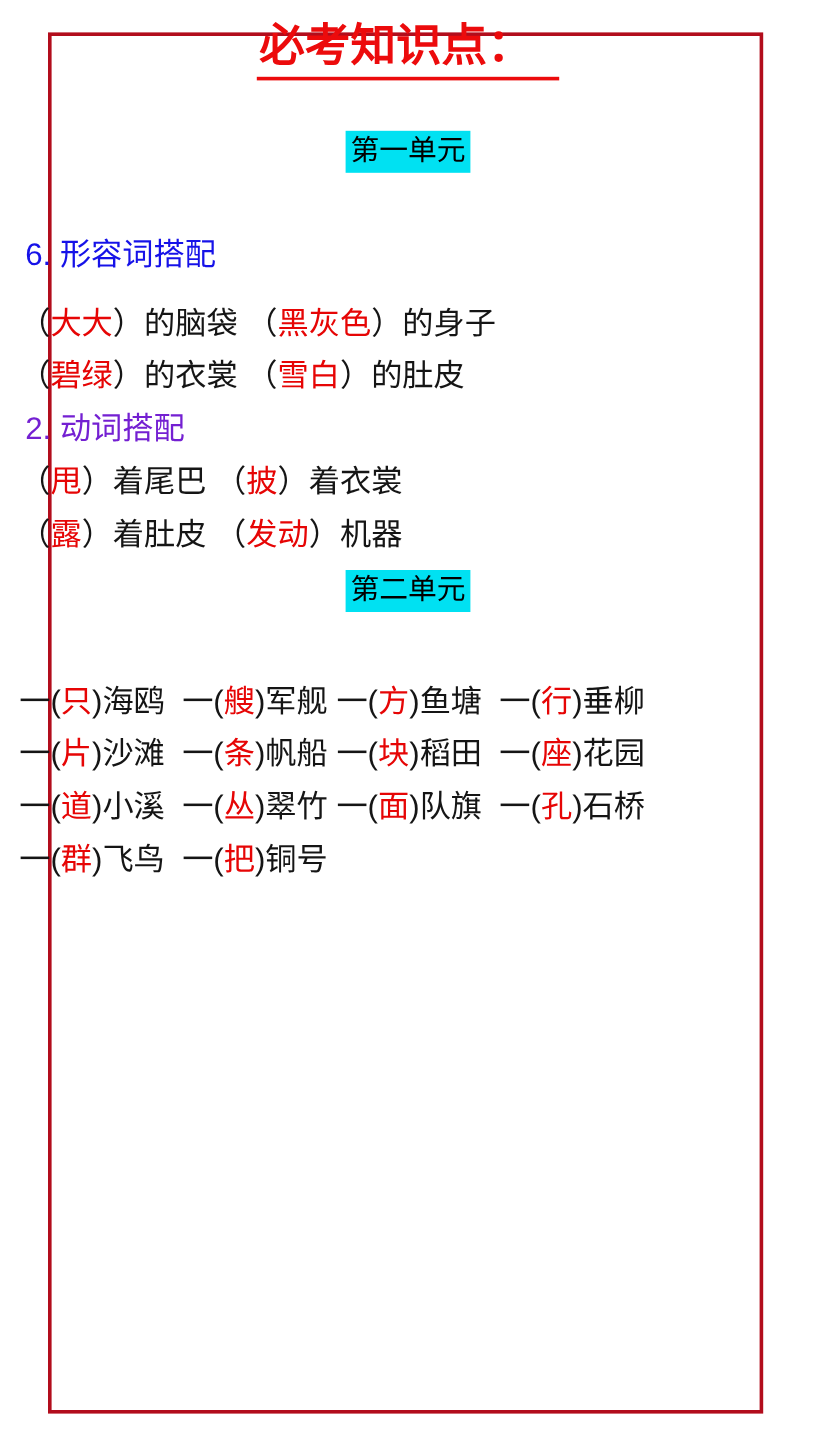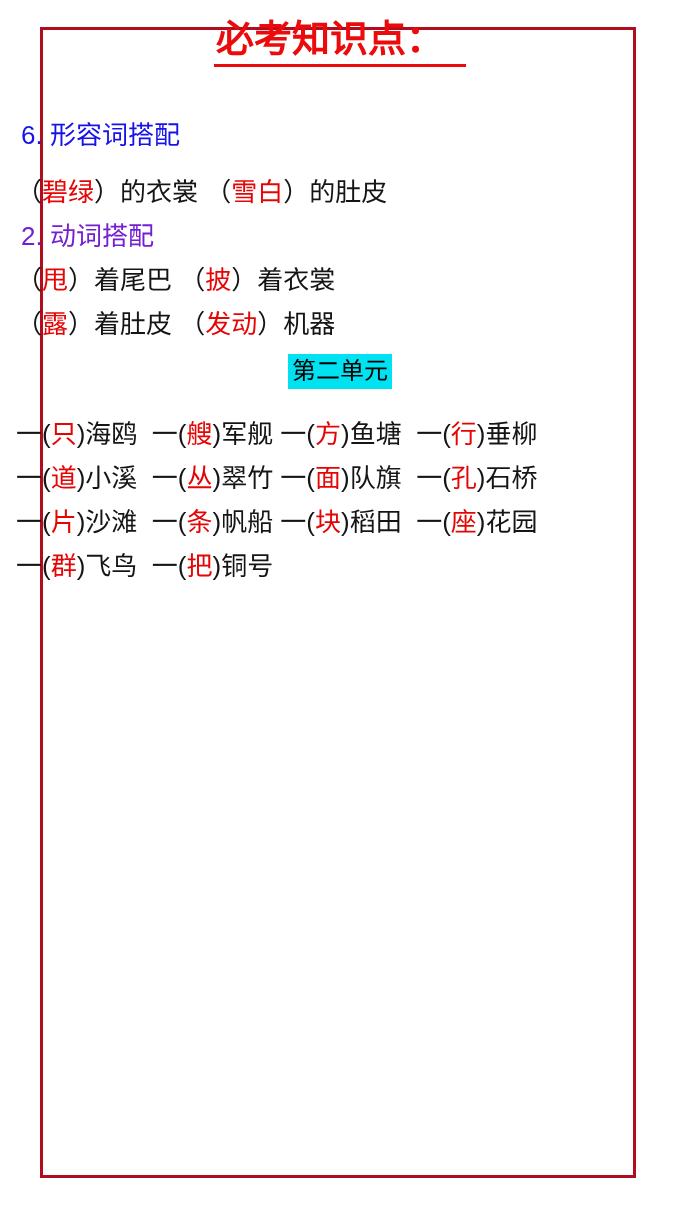--- a/index.html
+++ b/index.html
@@ -45,45 +45,47 @@
   .group-label{padding-left:5px;}
   .label-blue{color:var(--label-blue,#1612e8);}
   .label-purple{color:var(--label-purple,#7420d2);}
   .seg-k{color:var(--text,#151515);}
   .seg-r{color:var(--word-red,#e60505);}
   
   .section-0 .unit-heading-wrap{margin-top:42px;}
   .section-0 .blocks{margin-top:46px;}
   .section-0 .blocks > :nth-child(2){margin-top:13px;}
   .section-1 .unit-heading-wrap{margin-top:8px;}
-  .section-1 .blocks{margin-top:23px;}
+  .section-1 .blocks{margin-top:52px;}
   .section-2 .unit-heading-wrap{margin-top:28px;}
 </style>
 </head>
 <body>
 
 <div class="frame"></div>
 
 <div class="content">
   <div class="sub-red-wrap center">
     <span class="subtitle-red">必考知识点：</span>
   </div>
   <div>
       <div class="section section-0">
+        <div class="unit-heading-wrap"><span class="unit-heading">第一单元</span></div>
         <div class="blocks">
           <div class="group-label label-blue">6. 形容词搭配</div>
+          <div class="body-line"><span class="seg-k">（</span><span class="seg-r">大大</span><span class="seg-k">）的脑袋 （</span><span class="seg-r">黑灰色</span><span class="seg-k">）的身子</span></div>
           <div class="body-line"><span class="seg-k">（</span><span class="seg-r">碧绿</span><span class="seg-k">）的衣裳 （</span><span class="seg-r">雪白</span><span class="seg-k">）的肚皮</span></div>
           <div class="group-label label-purple">2. 动词搭配</div>
           <div class="body-line"><span class="seg-k">（</span><span class="seg-r">甩</span><span class="seg-k">）着尾巴 （</span><span class="seg-r">披</span><span class="seg-k">）着衣裳</span></div>
           <div class="body-line"><span class="seg-k">（</span><span class="seg-r">露</span><span class="seg-k">）着肚皮 （</span><span class="seg-r">发动</span><span class="seg-k">）机器</span></div>
         </div>
       </div>
       <div class="section section-1">
         <div class="unit-heading-wrap"><span class="unit-heading">第二单元</span></div>
         <div class="blocks">
           <div class="body-line"><span class="seg-k">一(</span><span class="seg-r">只</span><span class="seg-k">)海鸥  一(</span><span class="seg-r">艘</span><span class="seg-k">)军舰 一(</span><span class="seg-r">方</span><span class="seg-k">)鱼塘  一(</span><span class="seg-r">行</span><span class="seg-k">)垂柳</span></div>
+          <div class="body-line"><span class="seg-k">一(</span><span class="seg-r">片</span><span class="seg-k">)沙滩  一(</span><span class="seg-r">条</span><span class="seg-k">)帆船 一(</span><span class="seg-r">块</span><span class="seg-k">)稻田  一(</span><span class="seg-r">座</span><span class="seg-k">)花园</span></div>
           <div class="body-line"><span class="seg-k">一(</span><span class="seg-r">道</span><span class="seg-k">)小溪  一(</span><span class="seg-r">丛</span><span class="seg-k">)翠竹 一(</span><span class="seg-r">面</span><span class="seg-k">)队旗  一(</span><span class="seg-r">孔</span><span class="seg-k">)石桥</span></div>
-          <div class="body-line"><span class="seg-k">一(</span><span class="seg-r">片</span><span class="seg-k">)沙滩  一(</span><span class="seg-r">条</span><span class="seg-k">)帆船 一(</span><span class="seg-r">块</span><span class="seg-k">)稻田  一(</span><span class="seg-r">座</span><span class="seg-k">)花园</span></div>
           <div class="body-line"><span class="seg-k">一(</span><span class="seg-r">群</span><span class="seg-k">)飞鸟  一(</span><span class="seg-r">把</span><span class="seg-k">)铜号</span></div>
         </div>
       </div>
     </div>
 </div>
 
 </body></html>

